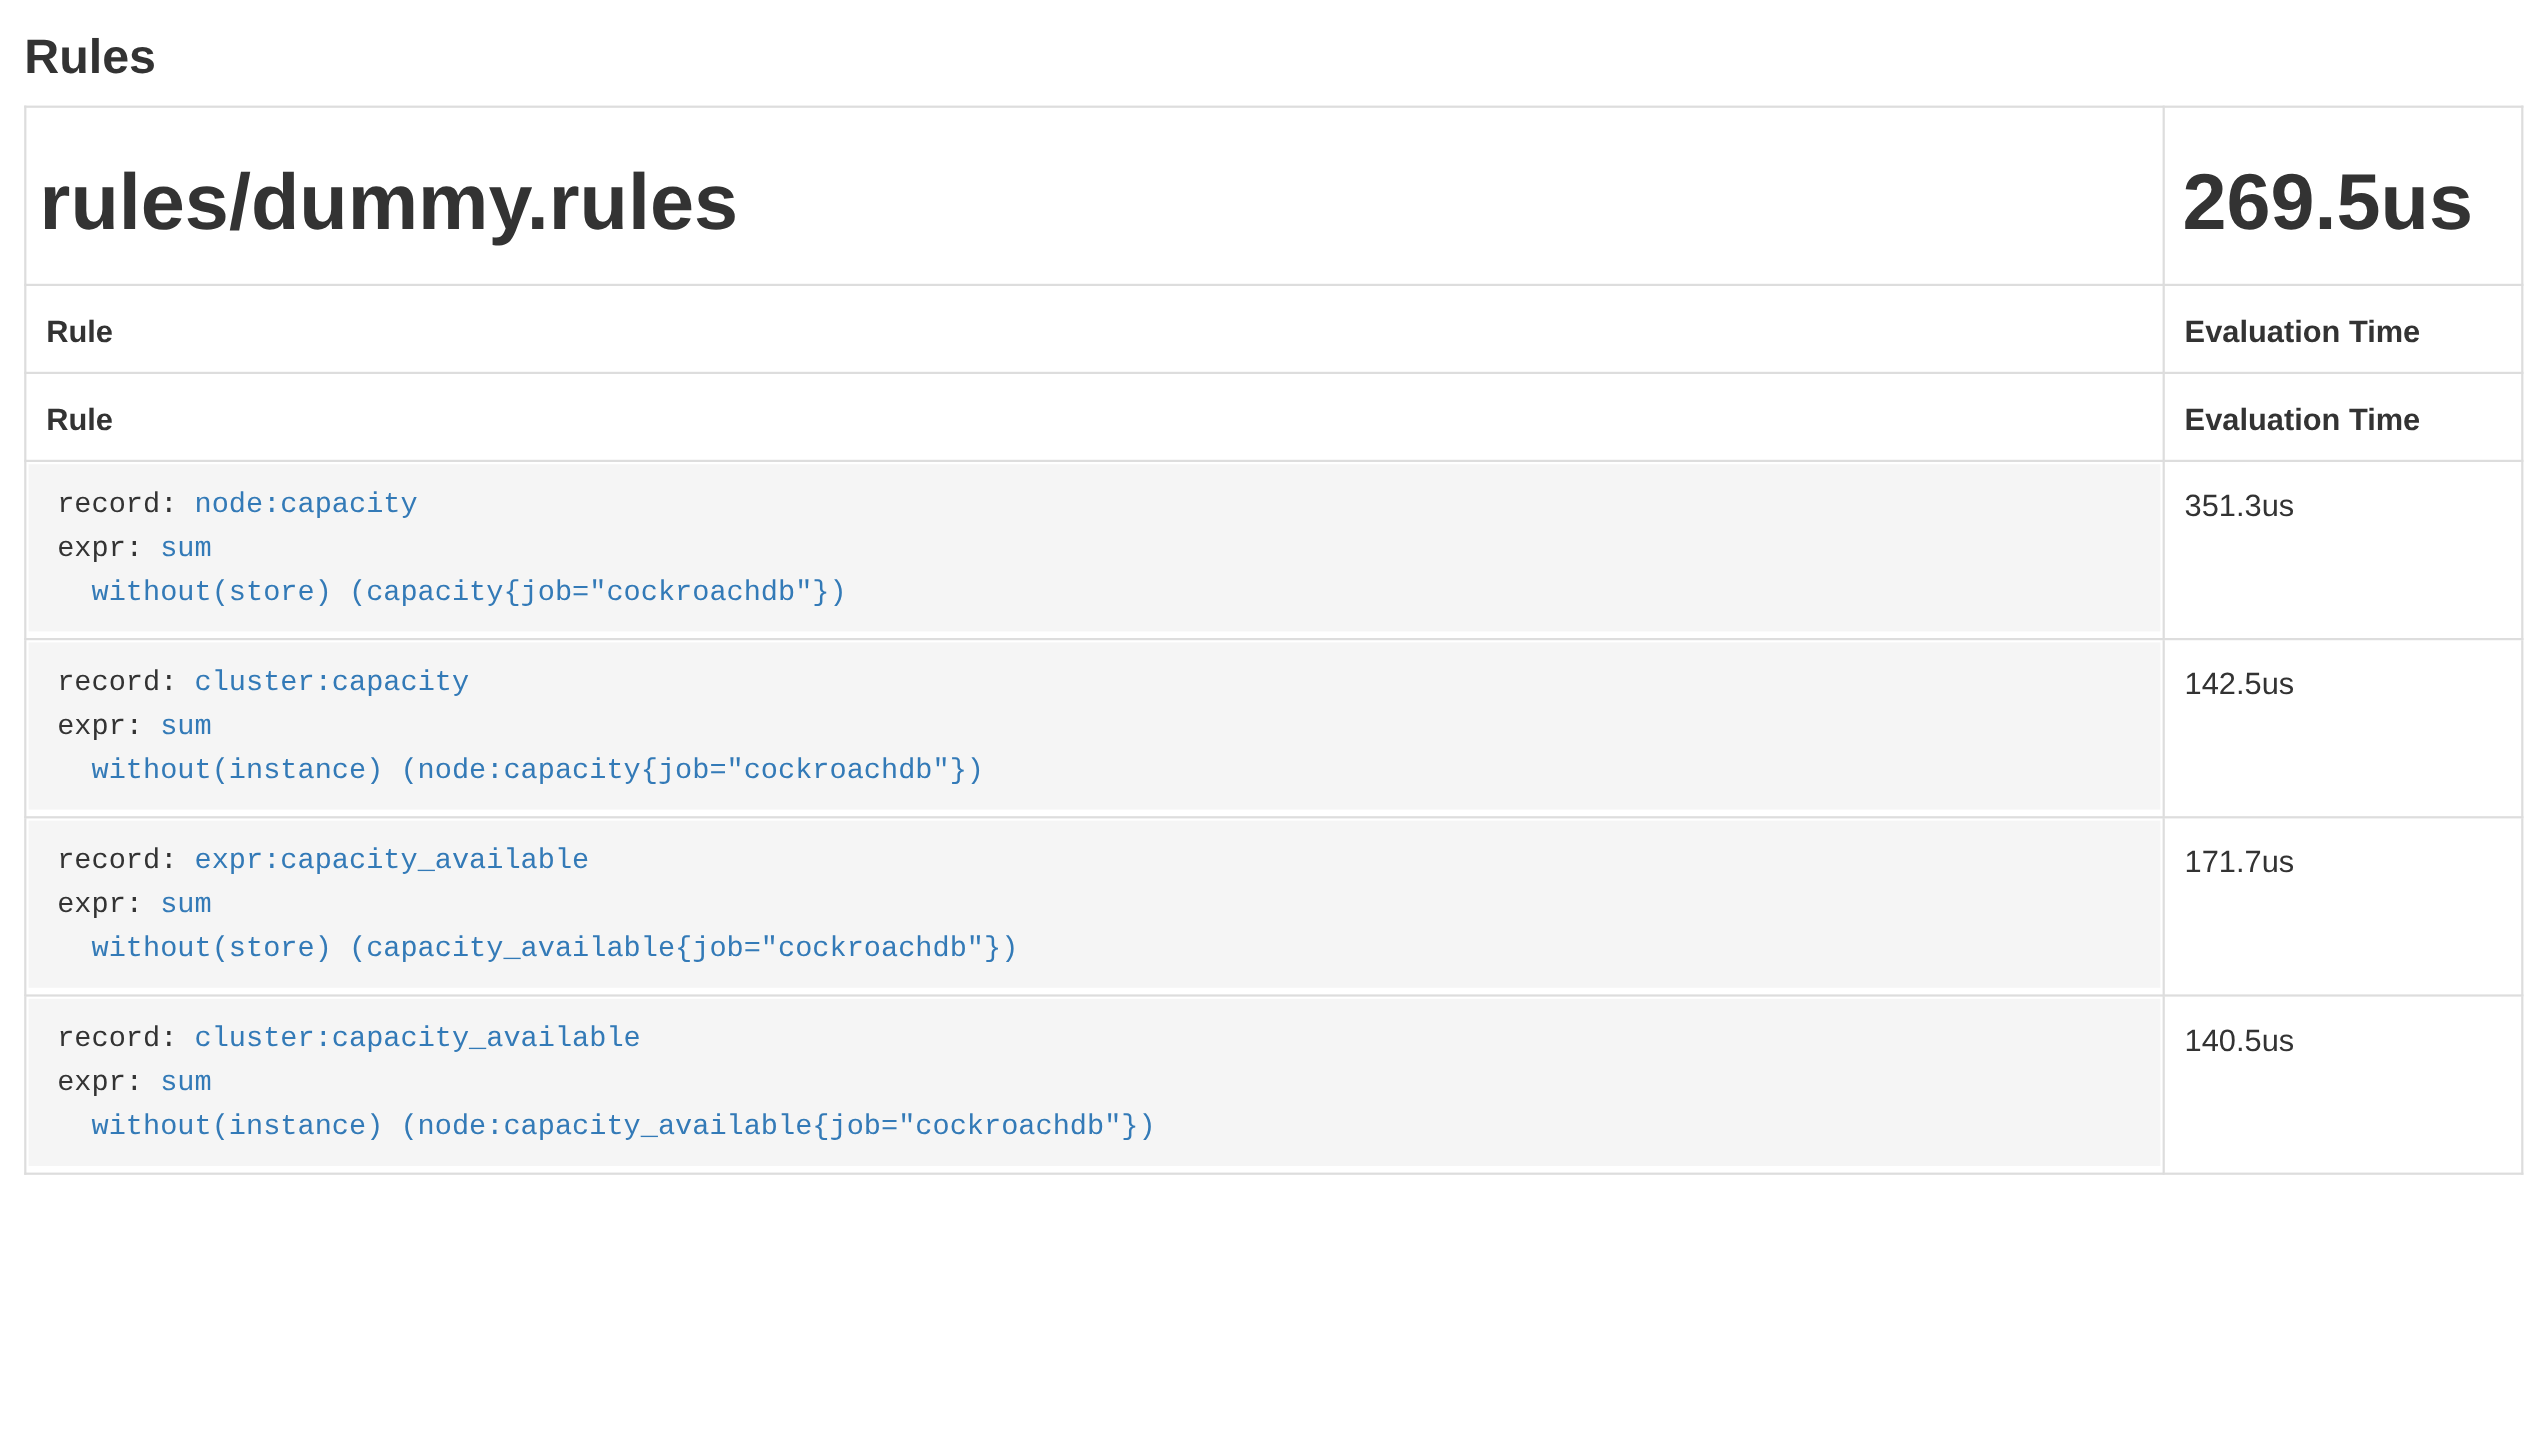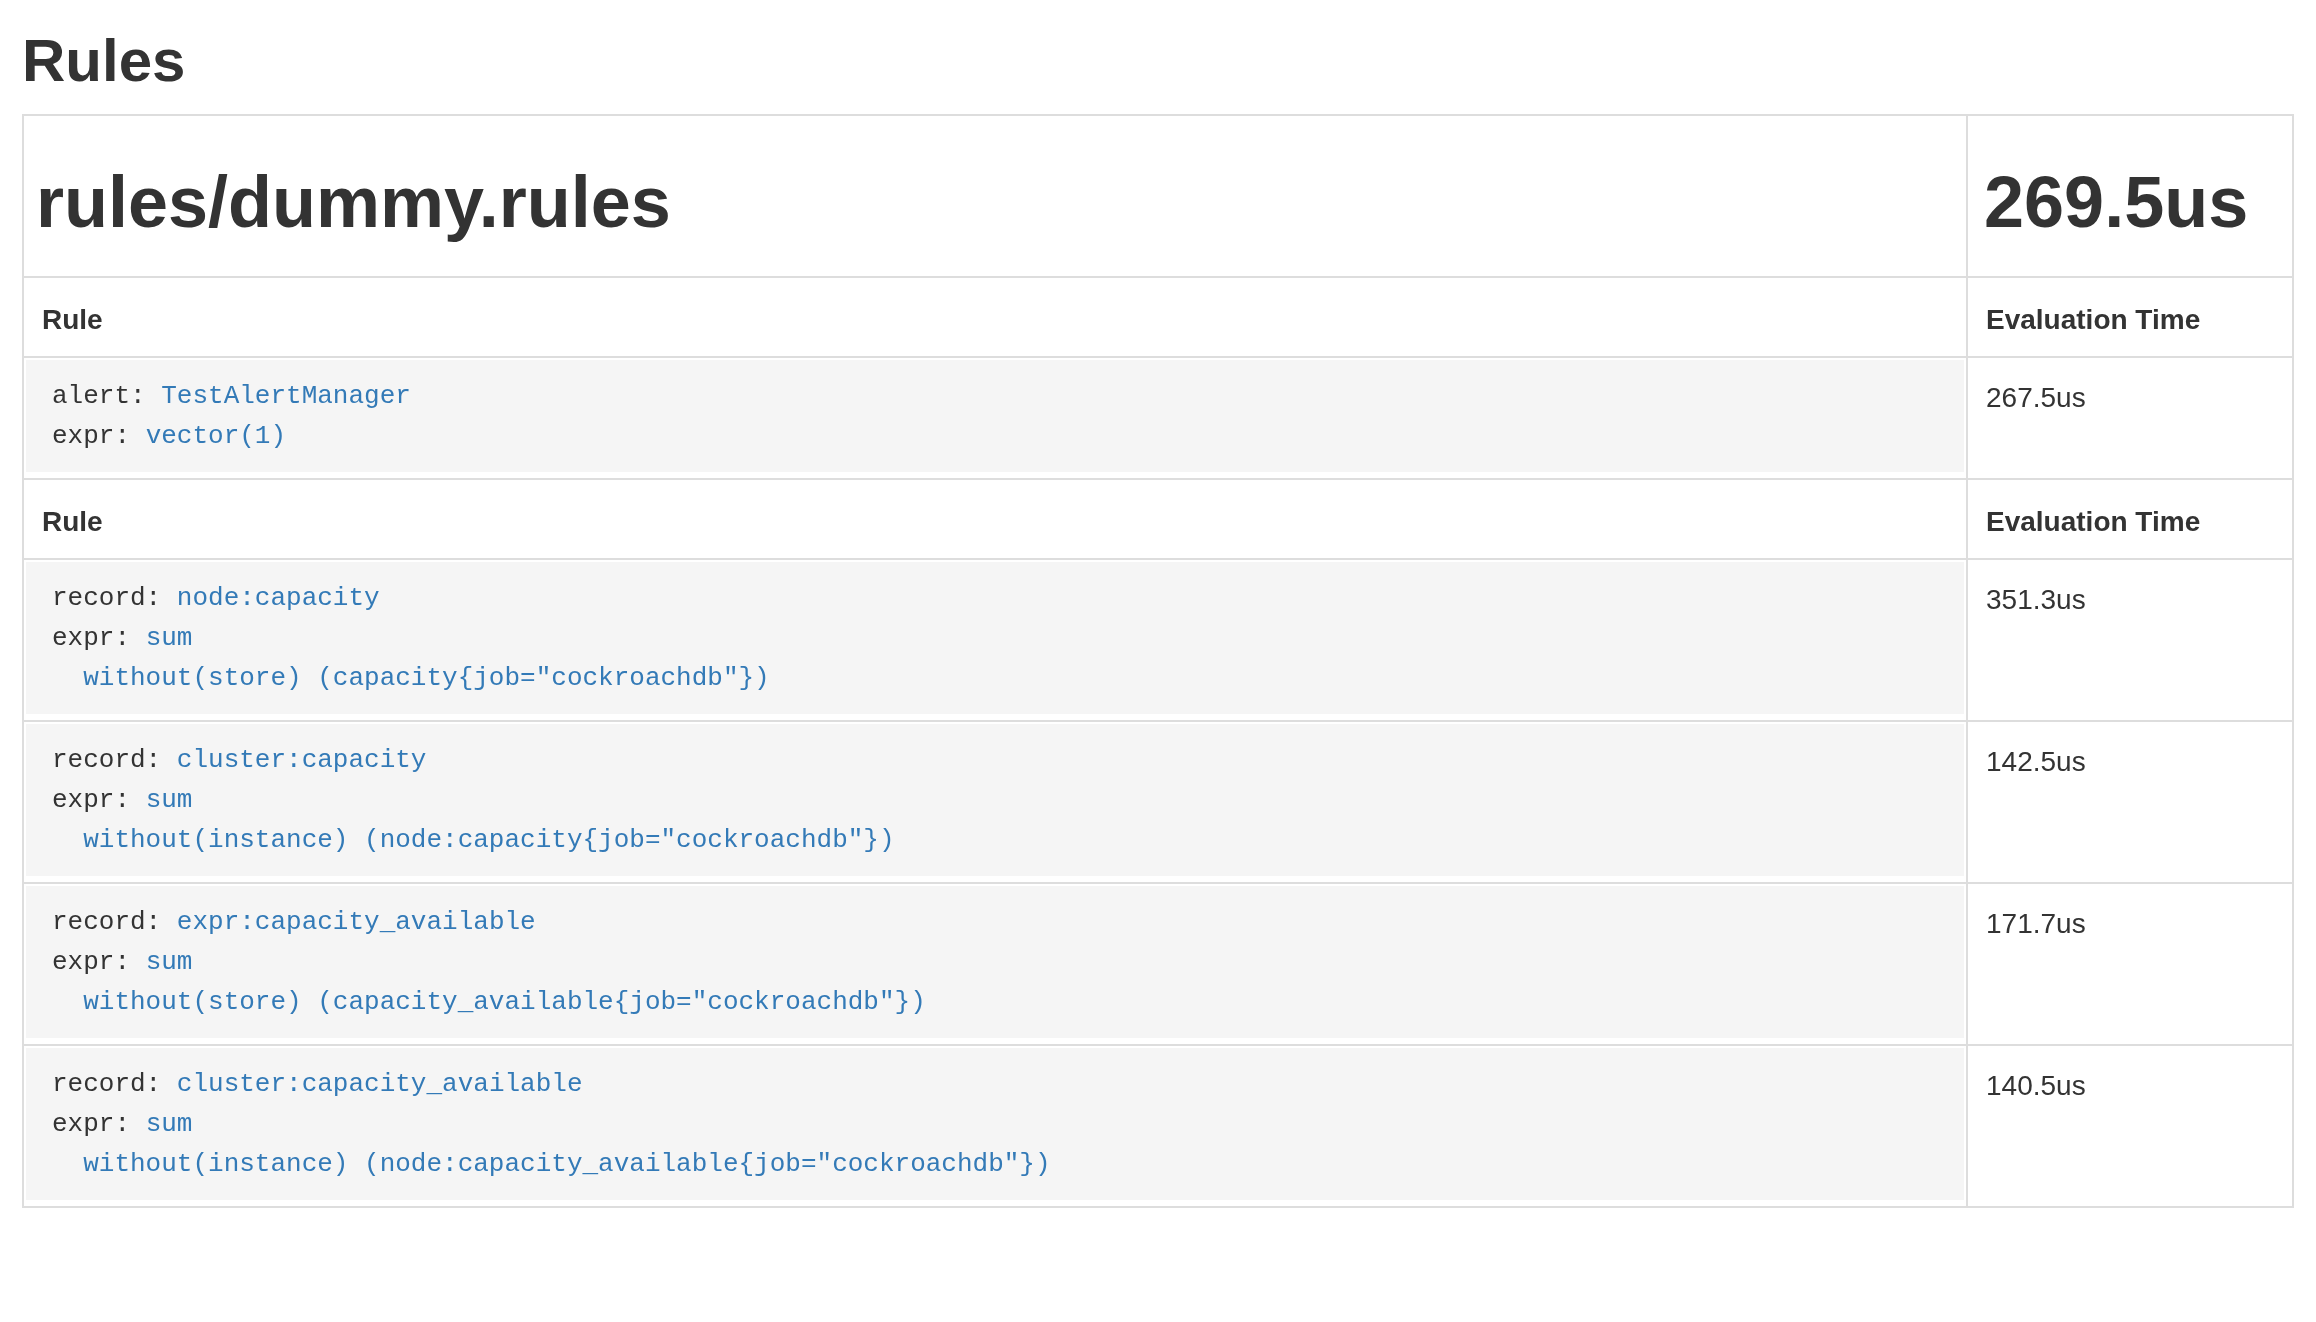--- a/index.html
+++ b/index.html
@@ -11,21 +11,21 @@
   }
   body {
     width: 2316px;
     height: 1322px;
     padding: 8px 22px 0 22px;
     font-family: "Liberation Sans", "DejaVu Sans", sans-serif;
     font-size: 28px;
     color: #333333;
   }
   h1.page-title {
-    font-size: 60px;
+    font-size: 44px;
     font-weight: 700;
     line-height: 1.1;
     margin: 20px 0 20px 0;
     color: #333333;
   }
   table.rules-table {
     width: 100%;
     border-collapse: collapse;
     table-layout: fixed;
   }
@@ -92,27 +92,20 @@
         <h2 class="group-heading">rules/dummy.rules</h2>
       </td>
       <td class="group-time-cell">
         <h2 class="group-heading">269.5us</h2>
       </td>
     </tr>
     <tr>
       <td class="colhead-cell">Rule</td>
       <td class="colhead-cell">Evaluation Time</td>
     </tr>
-    <tr>
-      <td class="rule-cell">
-<pre class="rule-code"><span class="kw">alert:</span> <a class="rule-link">TestAlertManager</a>
-<span class="kw">expr:</span> <a class="rule-link">vector(1)</a></pre>
-      </td>
-      <td class="time-cell">267.5us</td>
-    </tr>
 
     <tr>
       <td class="colhead-cell">Rule</td>
       <td class="colhead-cell">Evaluation Time</td>
     </tr>
 
     <tr>
       <td class="rule-cell">
 <pre class="rule-code"><span class="kw">record:</span> <a class="rule-link">node:capacity</a>
 <span class="kw">expr:</span> <a class="rule-link">sum

